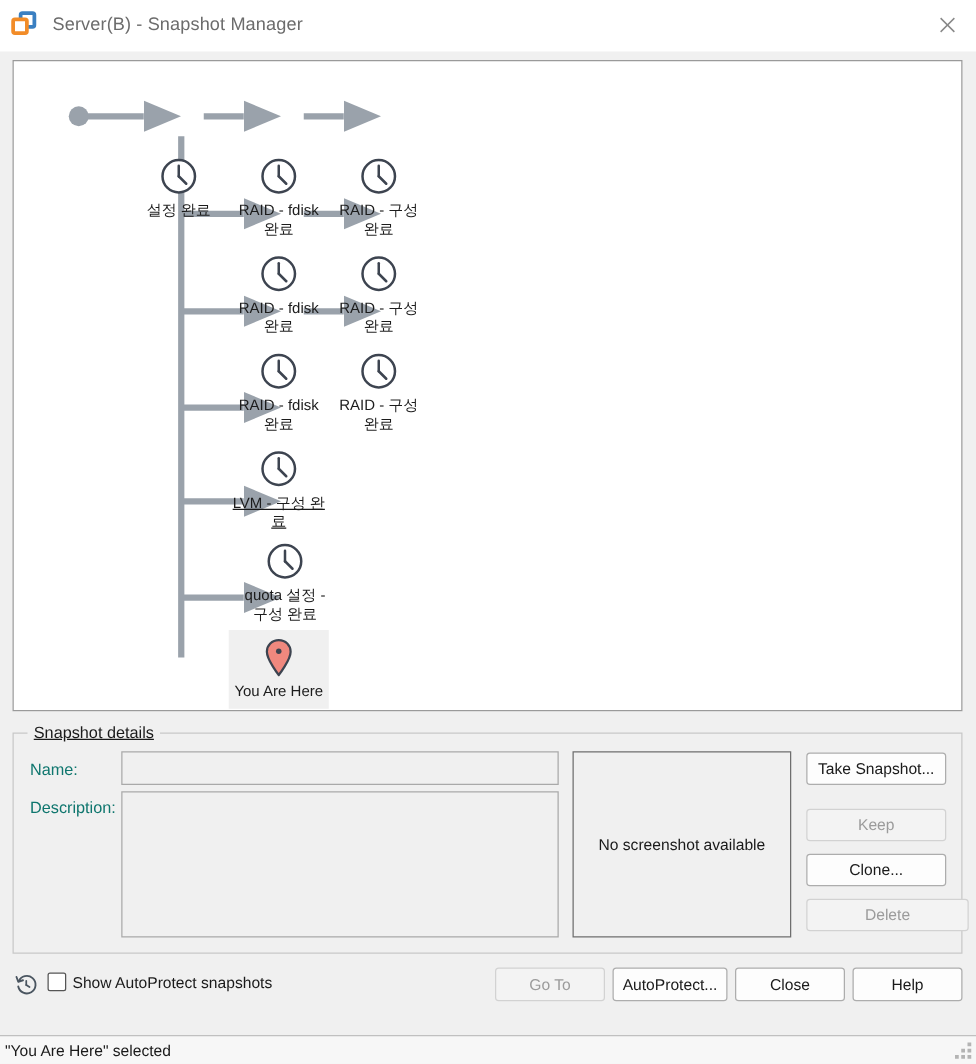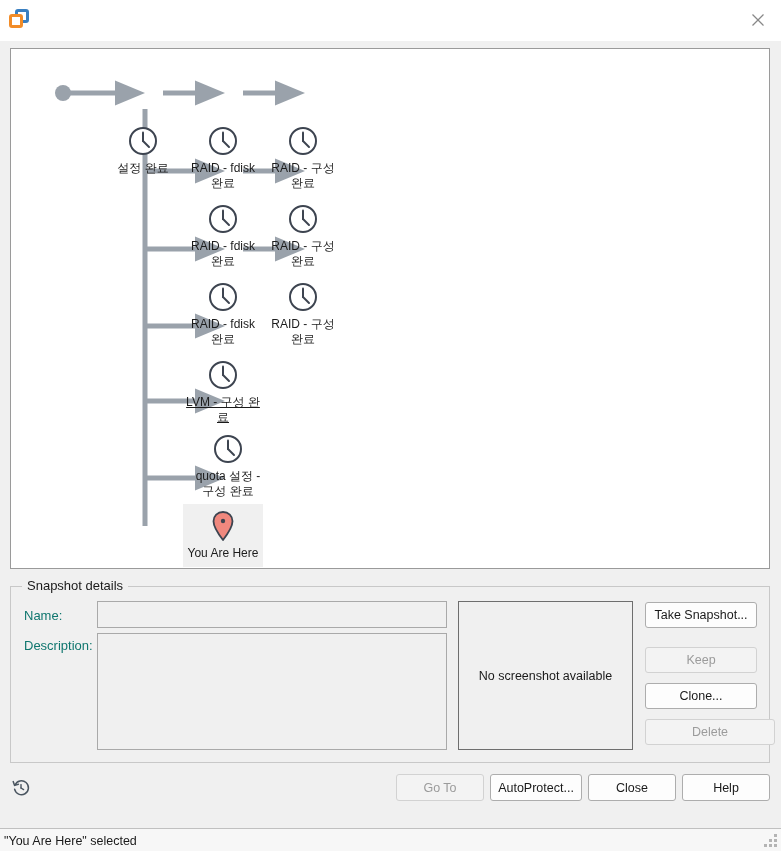--- a/index.html
+++ b/index.html
@@ -131,20 +131,21 @@
     box-sizing: border-box;
   }
   .group-legend {
     position: absolute;
     left: 12px; top: 0px;
     background: #f0f0f0;
     padding: 0 5px;
     font-size: 13px;
     color: #1a1a1a;
     line-height: 18px;
+    text-decoration: underline;
   }
   .field-label {
     position: absolute;
     font-size: 13px;
     color: #0f766e;
   }
   .label-name { left: 14px; top: 31px; }
   .label-desc { left: 14px; top: 61px; }
 
   .input-name {
@@ -269,20 +270,21 @@
   }
 </style>
 </head>
 <body>
 
 <div class="titlebar">
   <div class="titlebar-icon">
     <span class="vm-sq blue"></span>
     <span class="vm-sq orange"></span>
   </div>
+  <div class="titlebar-text">Server(B) - Snapshot Manager</div>
   <div class="titlebar-close">
     <svg width="14" height="14" viewBox="0 0 14 14">
       <line x1="1.5" y1="1.5" x2="12.5" y2="12.5" stroke="#888888" stroke-width="1.2"></line>
       <line x1="12.5" y1="1.5" x2="1.5" y2="12.5" stroke="#888888" stroke-width="1.2"></line>
     </svg>
   </div>
 </div>
 
 <div class="tree-panel">
   <div class="tree-canvas">
@@ -450,20 +452,24 @@
 </div>
 
 <div class="bottom-bar">
   <svg class="history-icon" viewBox="0 0 18 18">
     <path d="M3 6 A7 7 0 1 1 2.6 10.2" fill="none" stroke="#4a5560" stroke-width="1.5" stroke-linecap="round"></path>
     <polyline points="1.2,2.6 2.6,6.4 6.4,5.2" fill="none" stroke="#4a5560" stroke-width="1.5" stroke-linecap="round" stroke-linejoin="round"></polyline>
     <line x1="9" y1="9" x2="9" y2="5.6" stroke="#4a5560" stroke-width="1.4" stroke-linecap="round"></line>
     <line x1="9" y1="9" x2="11.6" y2="10.6" stroke="#4a5560" stroke-width="1.4" stroke-linecap="round"></line>
   </svg>
 
+  <div class="chk-wrap">
+    <span class="chk-box"></span>
+    <span class="chk-label">Show AutoProtect snapshots</span>
+  </div>
 </div>
 
 <div class="btn btn-goto disabled">Go To</div>
 <div class="btn btn-auto">AutoProtect...</div>
 <div class="btn btn-close">Close</div>
 <div class="btn btn-help">Help</div>
 
 <div class="statusbar">
   <span class="status-text">"You Are Here" selected</span>
   <div class="resize-grip">

